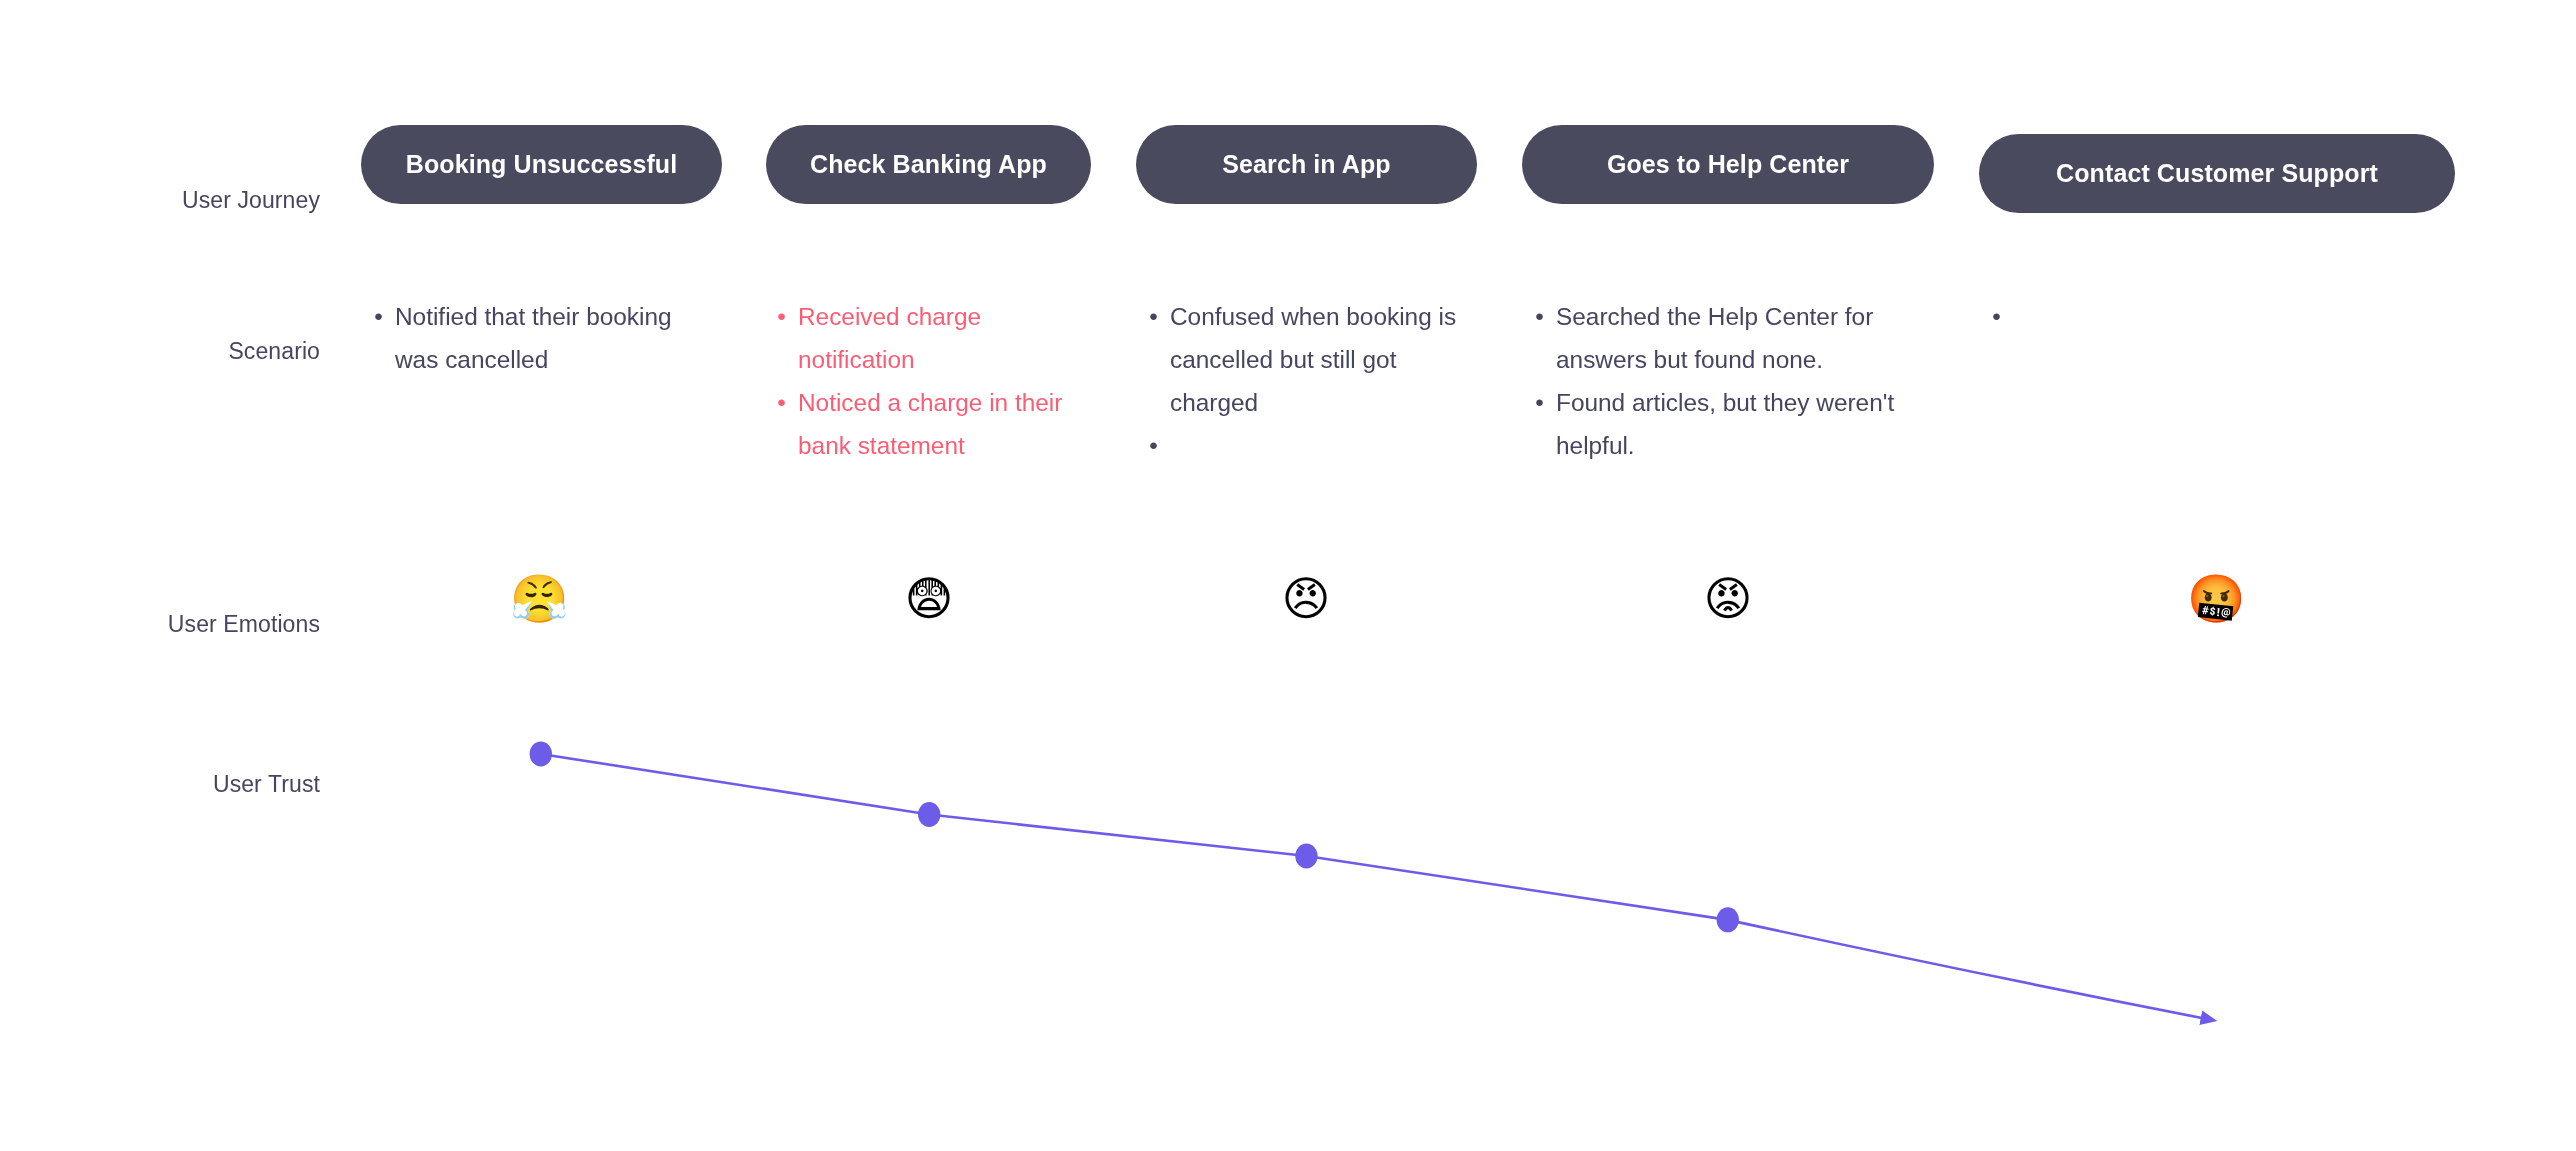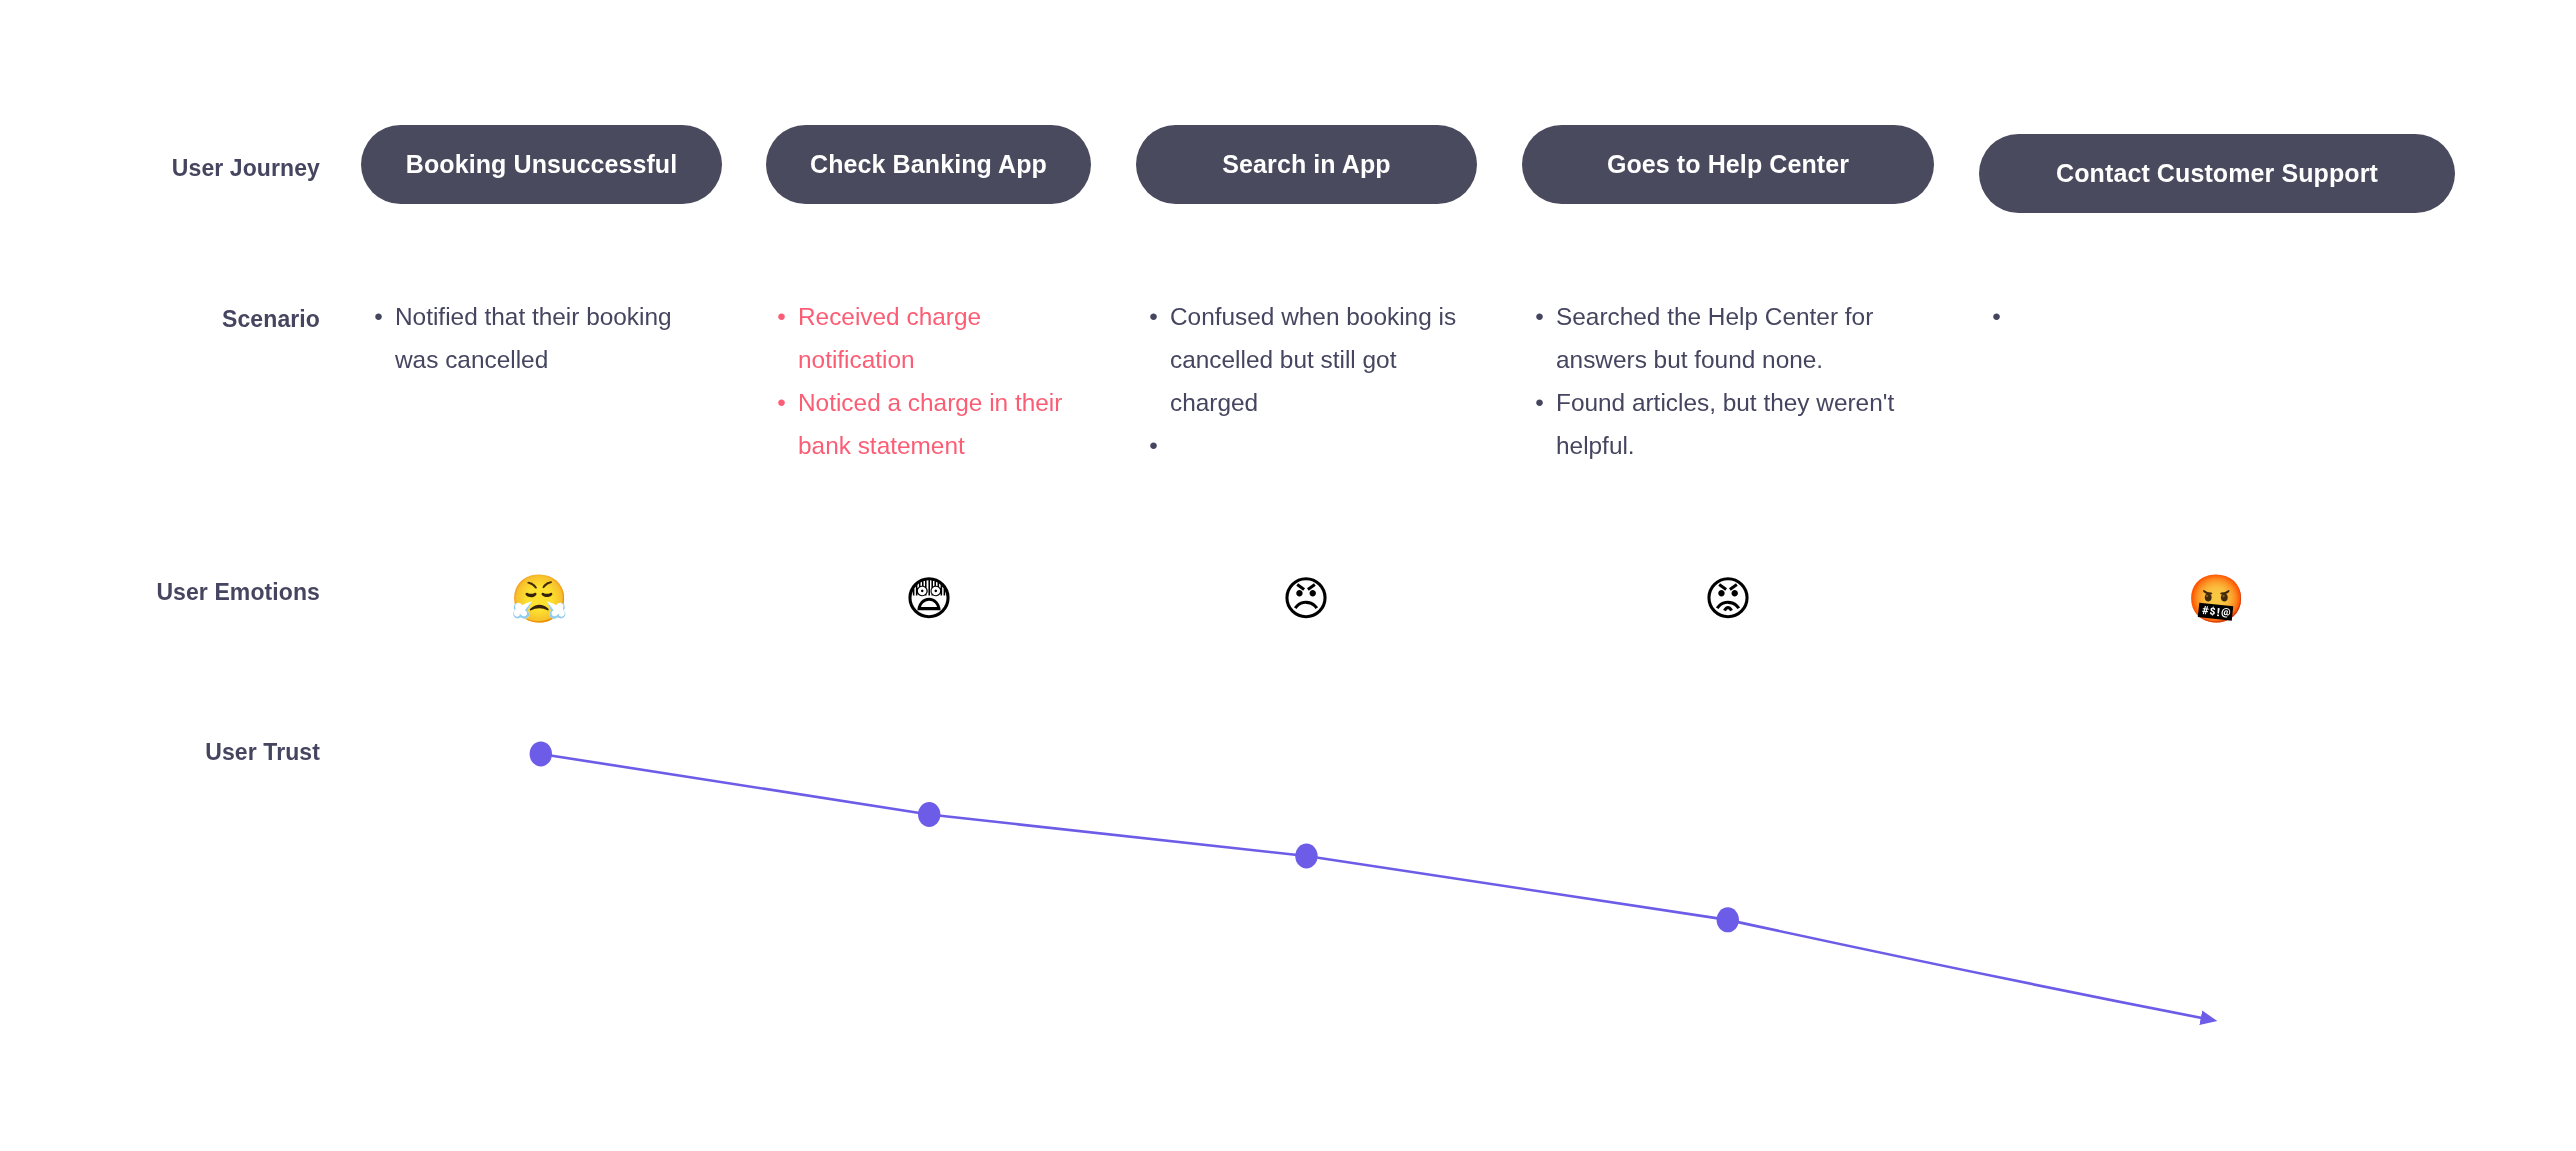--- a/index.html
+++ b/index.html
@@ -19,25 +19,26 @@
   #journey-map {
     position: absolute;
     inset: 0;
   }
 
   
   .row-label {
     position: absolute;
     right: 2256px;        
     text-align: right;
-    font-weight: bold;
+    font-weight: normal;
     font-size: 23px;
     letter-spacing: 0.1px;
     color: #454560;
     white-space: nowrap;
+    margin-top: 32px;
   }
   .row-label.journey  { top: 155px; }
   .row-label.scenario { top: 306px; }
   .row-label.emotions { top: 579px; }
   .row-label.trust    { top: 739px; }
 
   
   .pill-row {
     position: absolute;
     top: 125px;

